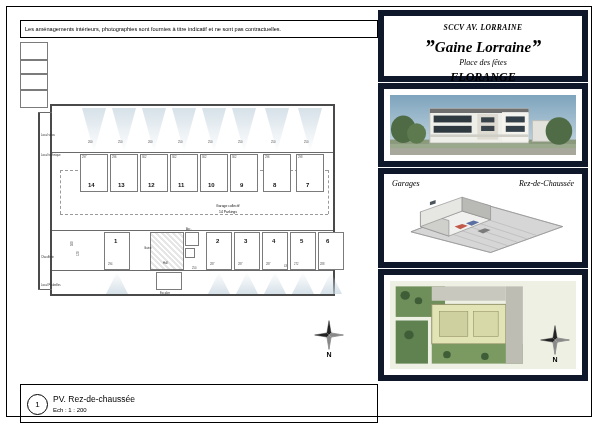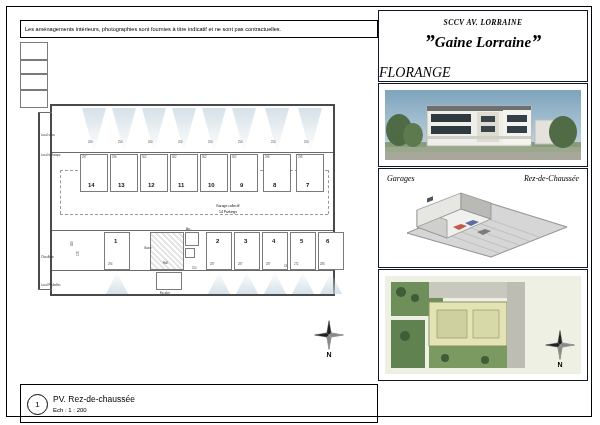--- a/index.html
+++ b/index.html
@@ -37,34 +37,34 @@
 
   
   .titleblock{position:absolute;left:10px;top:374px;width:358px;height:39px;border:1px solid #000;box-sizing:border-box;}
   .tb-circle{position:absolute;left:6px;top:9px;width:19px;height:19px;border:1px solid #000;border-radius:50%;
              font-size:8px;text-align:center;line-height:19px;}
   .tb-title{position:absolute;left:32px;top:9px;font-size:8.5px;color:#000;}
   .tb-sub{position:absolute;left:32px;top:22px;font-size:6px;color:#000;}
 
   
   .rcol{position:absolute;left:378px;top:10px;width:210px;}
-  .rbox{position:relative;border:1px solid #0f172a;box-sizing:border-box;background:#fff;margin-bottom:1px;}
+  .rbox{position:relative;border:6px solid #0f172a;box-sizing:border-box;background:#fff;margin-bottom:1px;}
   .r1{height:72px;}
   .r2{height:84px;}
   .r3{height:100px;}
   .r4{height:112px;}
   .sccv{position:absolute;left:0;top:7px;width:100%;text-align:center;font-family:"Liberation Serif",serif;
         font-size:7.6px;font-style:italic;font-weight:bold;letter-spacing:.4px;}
   .coeur{position:absolute;left:0;top:20px;width:100%;text-align:center;font-family:"Liberation Serif",serif;
          font-size:15px;font-style:italic;font-weight:bold;}
   .quote{font-size:20px;font-weight:bold;vertical-align:-2px;}
   .place{position:absolute;left:0;top:42px;width:100%;text-align:center;font-family:"Liberation Serif",serif;
          font-size:8px;font-style:italic;}
-  .florange{position:absolute;left:0;top:54px;width:100%;font-family:"Liberation Serif",serif;
-            font-size:14px;font-style:italic;}
+  .florange{position:absolute;left:0;top:54px;width:100%;text-align:center;font-family:"Liberation Serif",serif;
+            font-size:12px;font-style:italic;font-weight:bold;}
   .photo{position:absolute;left:6px;top:6px;right:6px;bottom:6px;overflow:hidden;background:#9fb6c6;}
   .garages-lbl{position:absolute;left:8px;top:5px;font-family:"Liberation Serif",serif;font-size:8px;font-style:italic;}
   .rdc-lbl{position:absolute;right:8px;top:5px;font-family:"Liberation Serif",serif;font-size:8px;font-style:italic;}
   .axo{position:absolute;left:8px;top:18px;right:8px;bottom:6px;overflow:hidden;}
   .site{position:absolute;left:6px;top:6px;right:6px;bottom:6px;overflow:hidden;background:#e9ecdf;}
 </style>
 </head>
 <body>
 
 <div id="sheet">
@@ -220,20 +220,21 @@
     </div>
   </div>
 
   <div class="rcol">
 
     <div class="rbox r1">
       <div class="sccv">SCCV AV. LORRAINE</div>
       <div class="coeur">
         <span class="quote">”</span><span>Gaine Lorraine</span><span class="quote">”</span>
       </div>
+      <div class="place">Place des fêtes</div>
       <div class="florange">FLORANGE</div>
     </div>
 
     <div class="rbox r2">
       <div class="photo">
         <svg viewBox="0 0 196 70" preserveAspectRatio="none" style="width:100%;height:100%;">
           <defs>
             <linearGradient id="sky" x1="0" y1="0" x2="0" y2="1">
               <stop offset="0" stop-color="#7ea4bd"></stop>
                 <stop offset="1" stop-color="#cfdde6"></stop>

